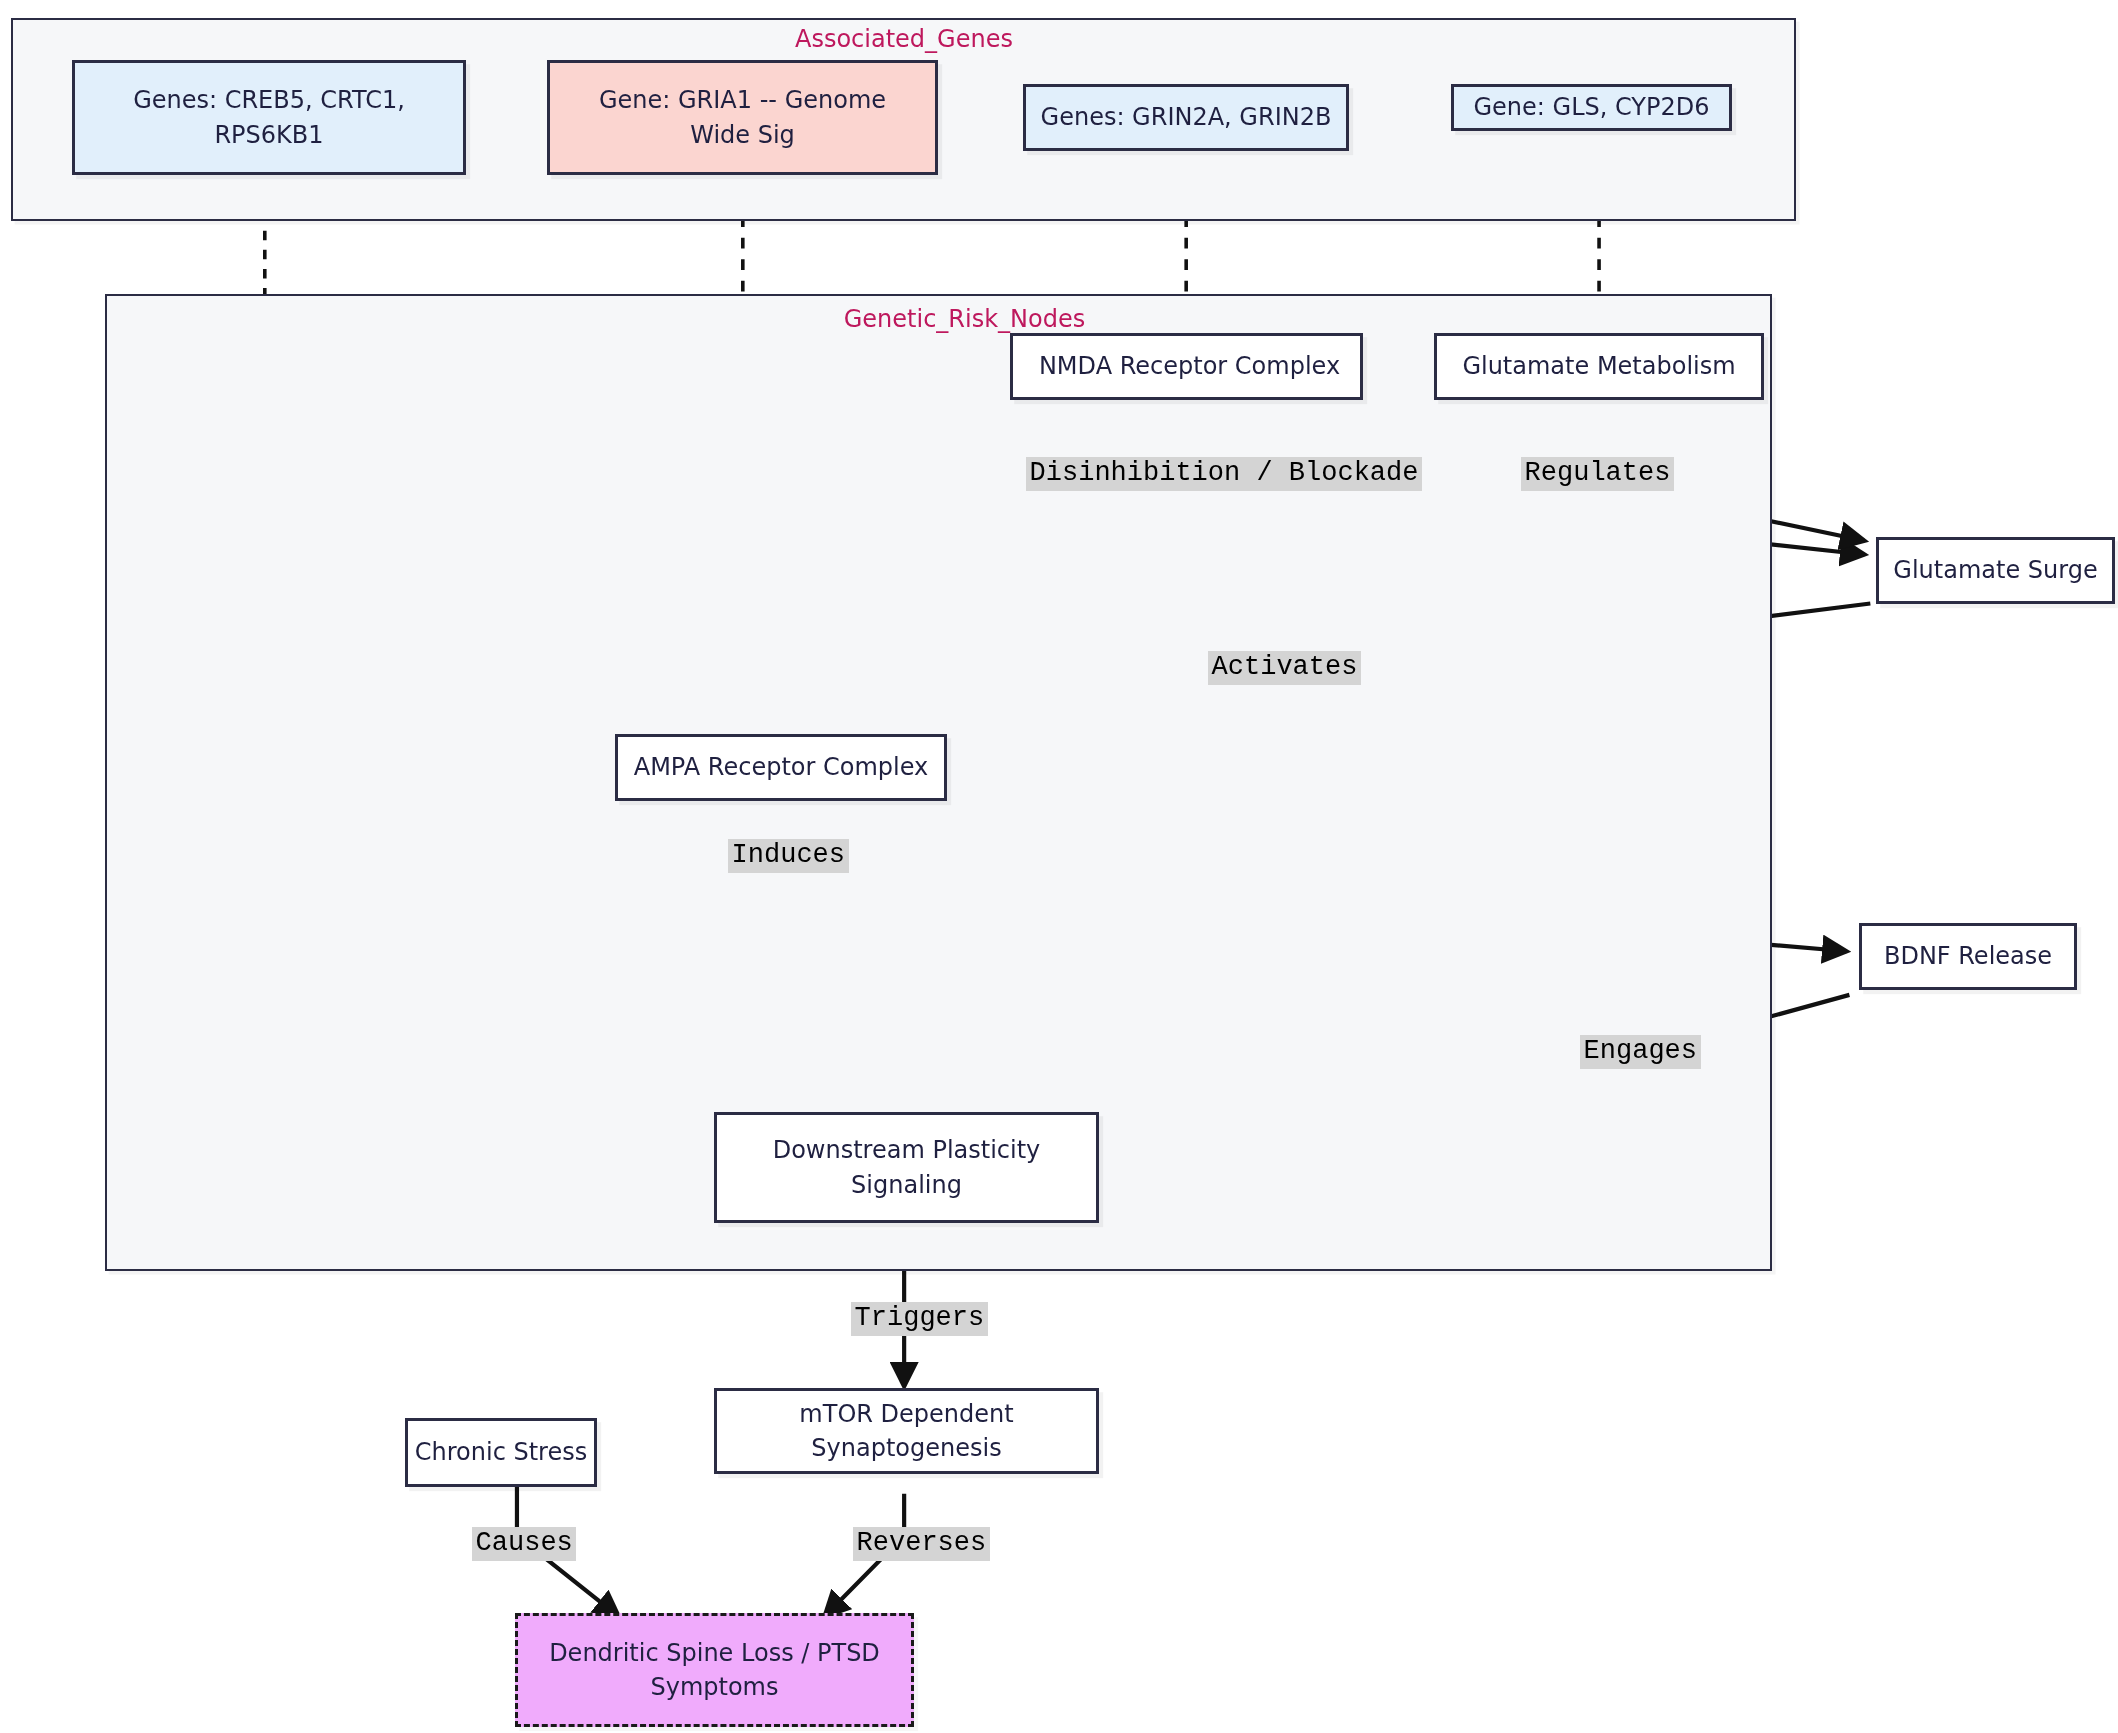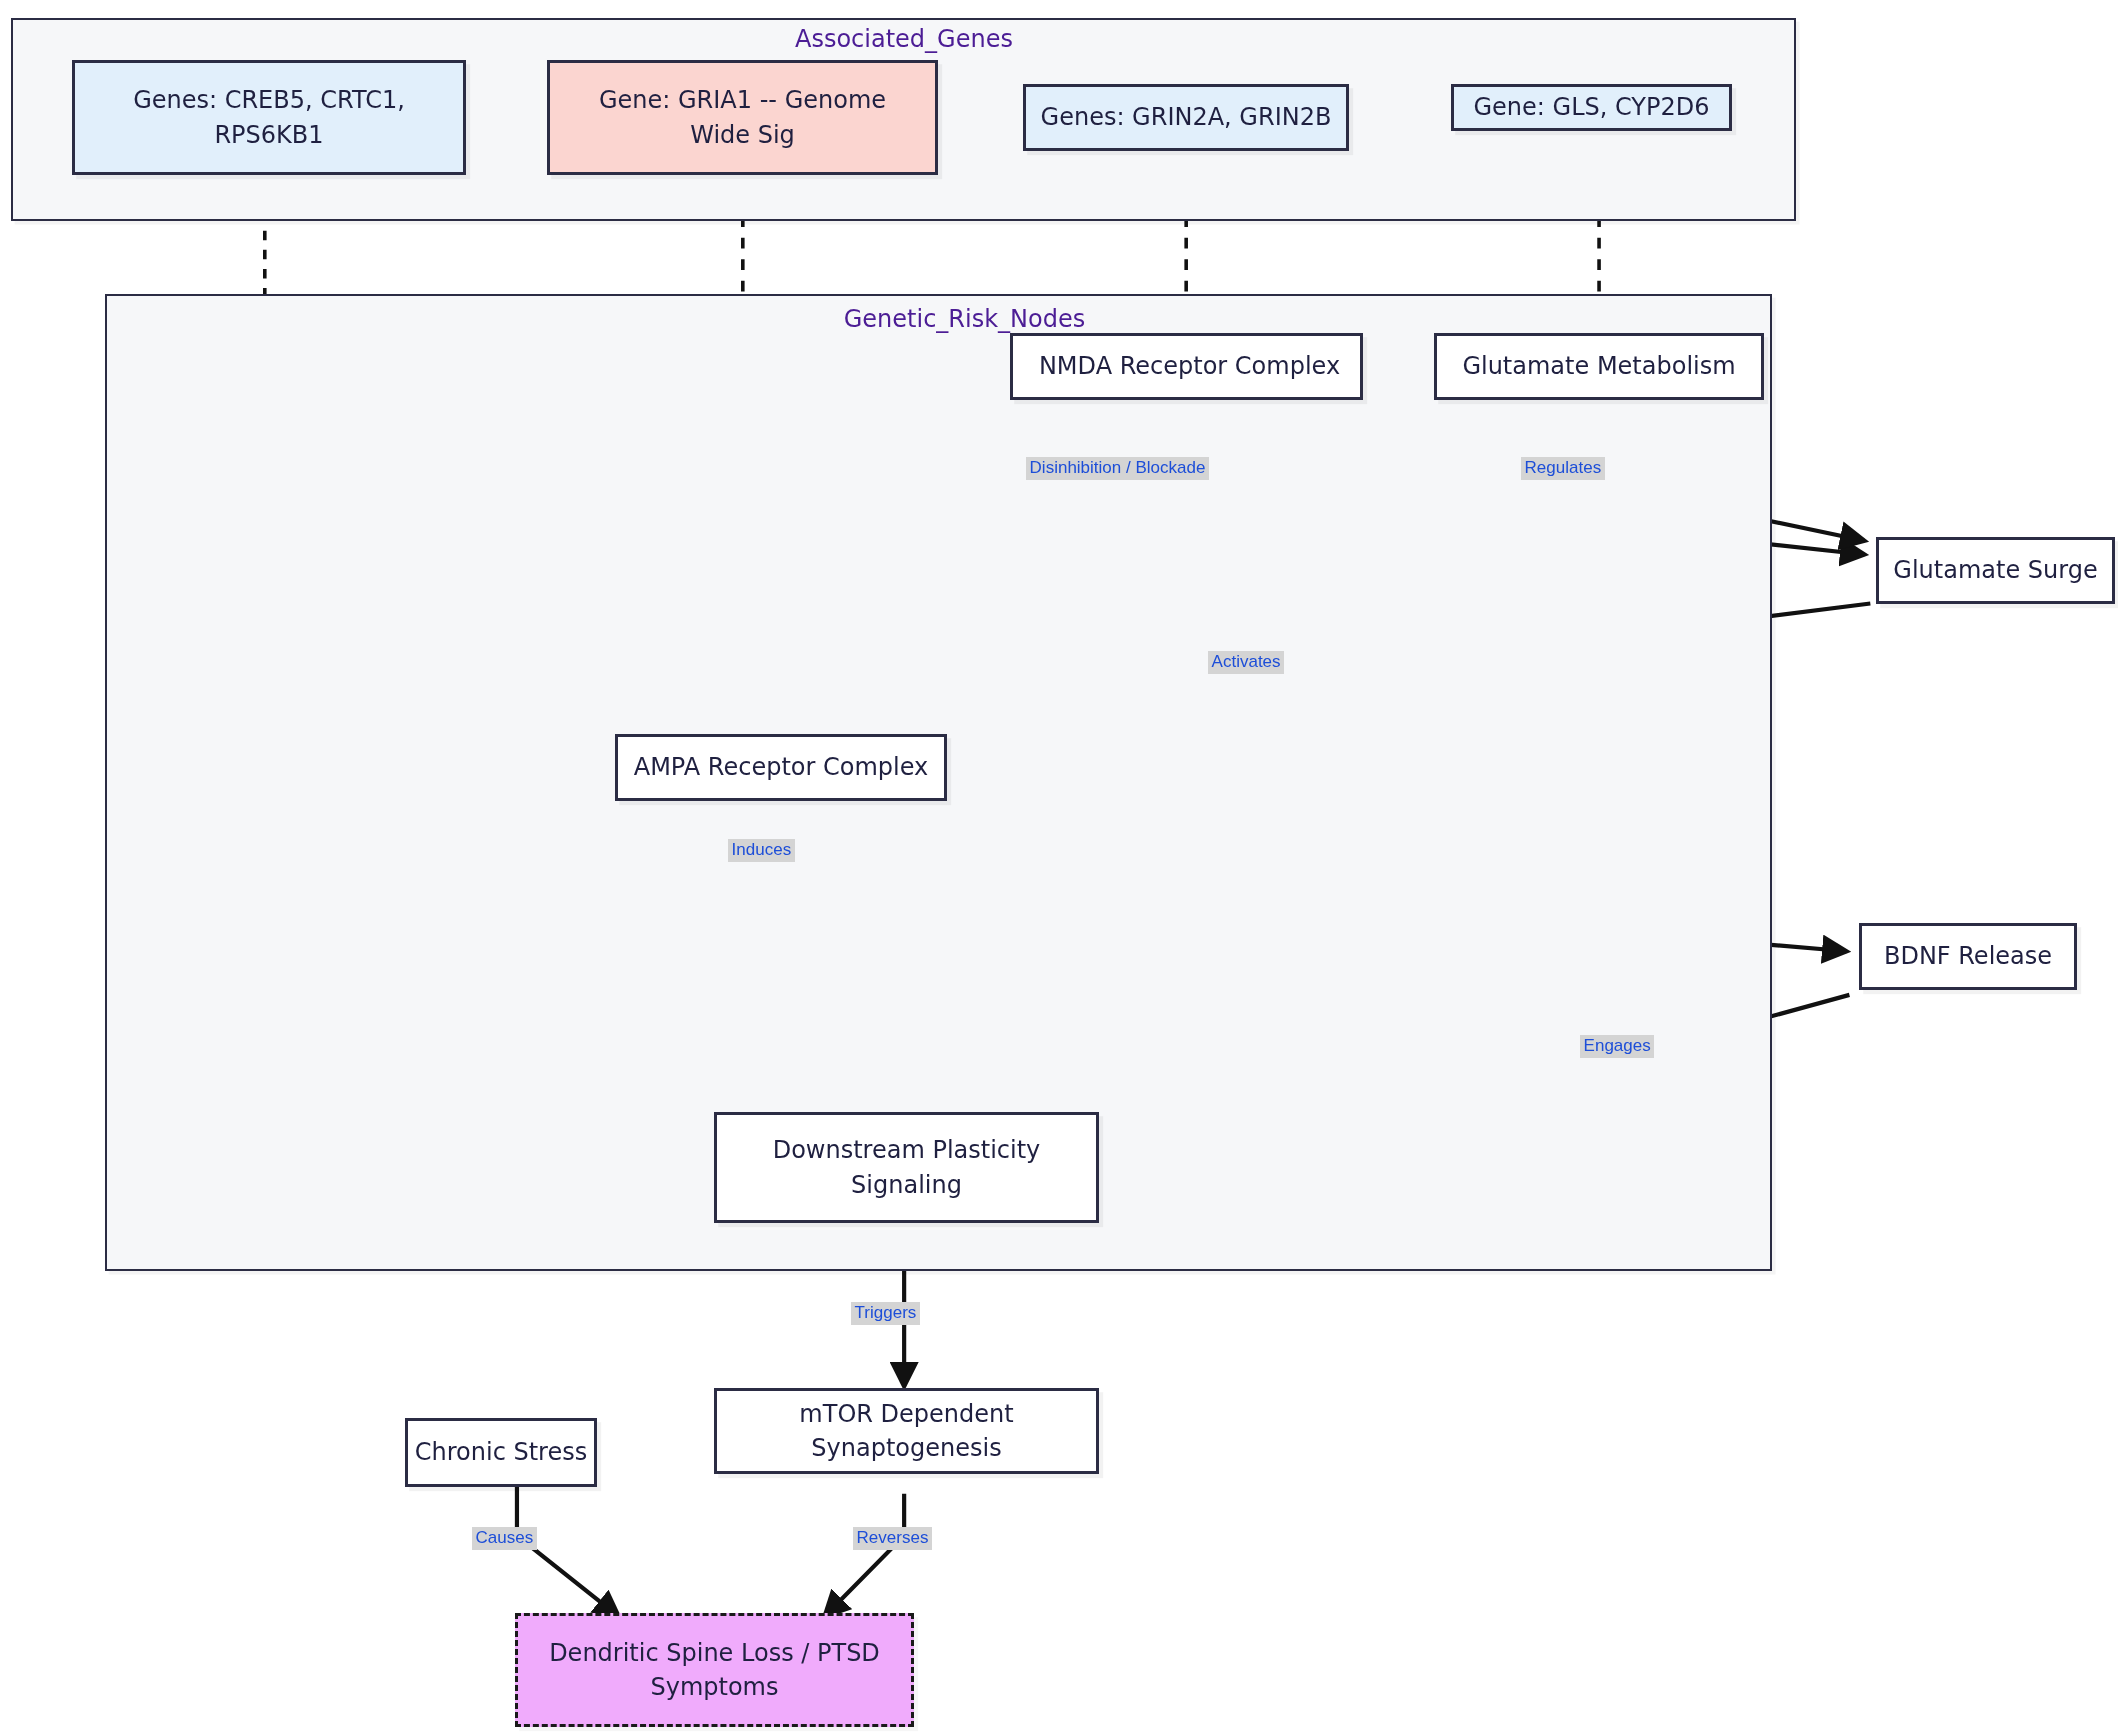--- a/index.html
+++ b/index.html
@@ -28,21 +28,21 @@
   .cluster {
     position: absolute;
     background: #f6f7f9;
     border: 2.4px solid #2b2c44;
     box-sizing: border-box;
     box-shadow: 3.6px 3.6px 0 0 rgba(0,0,0,0.045);
   }
   .cluster-title {
     position: absolute;
     font-size: 24px;
-    color: #4c1d95;
+    color: #be185d;
     font-family: "DejaVu Sans", sans-serif;
     white-space: nowrap;
     text-align: center;
   }
   
   .node {
     position: absolute;
     box-sizing: border-box;
     border: 3px solid #2b2c44;
     background: #ffffff;
@@ -66,23 +66,23 @@
   .node.dashed {
     border: 3.6px dashed #1a1a1a;
     background: #f0abfc;
     box-shadow: 4.2px 4.2px 0 0 rgba(0,0,0,0.035);
     text-align: center;
   }
   
   .edge-label {
     position: absolute;
     background: #d4d4d4;
-    color: #1d4ed8;
-    font-size: 17px;
-    font-family: Liberation Sans, sans-serif;
+    color: #000000;
+    font-size: 27px;
+    font-family: Liberation Mono, monospace;
     white-space: nowrap;
     padding: 2.4px 3.6px;
     line-height: 1.08;
     box-sizing: border-box;
   }
 </style>
 </head>
 <body>
 
 <div id="canvas">

